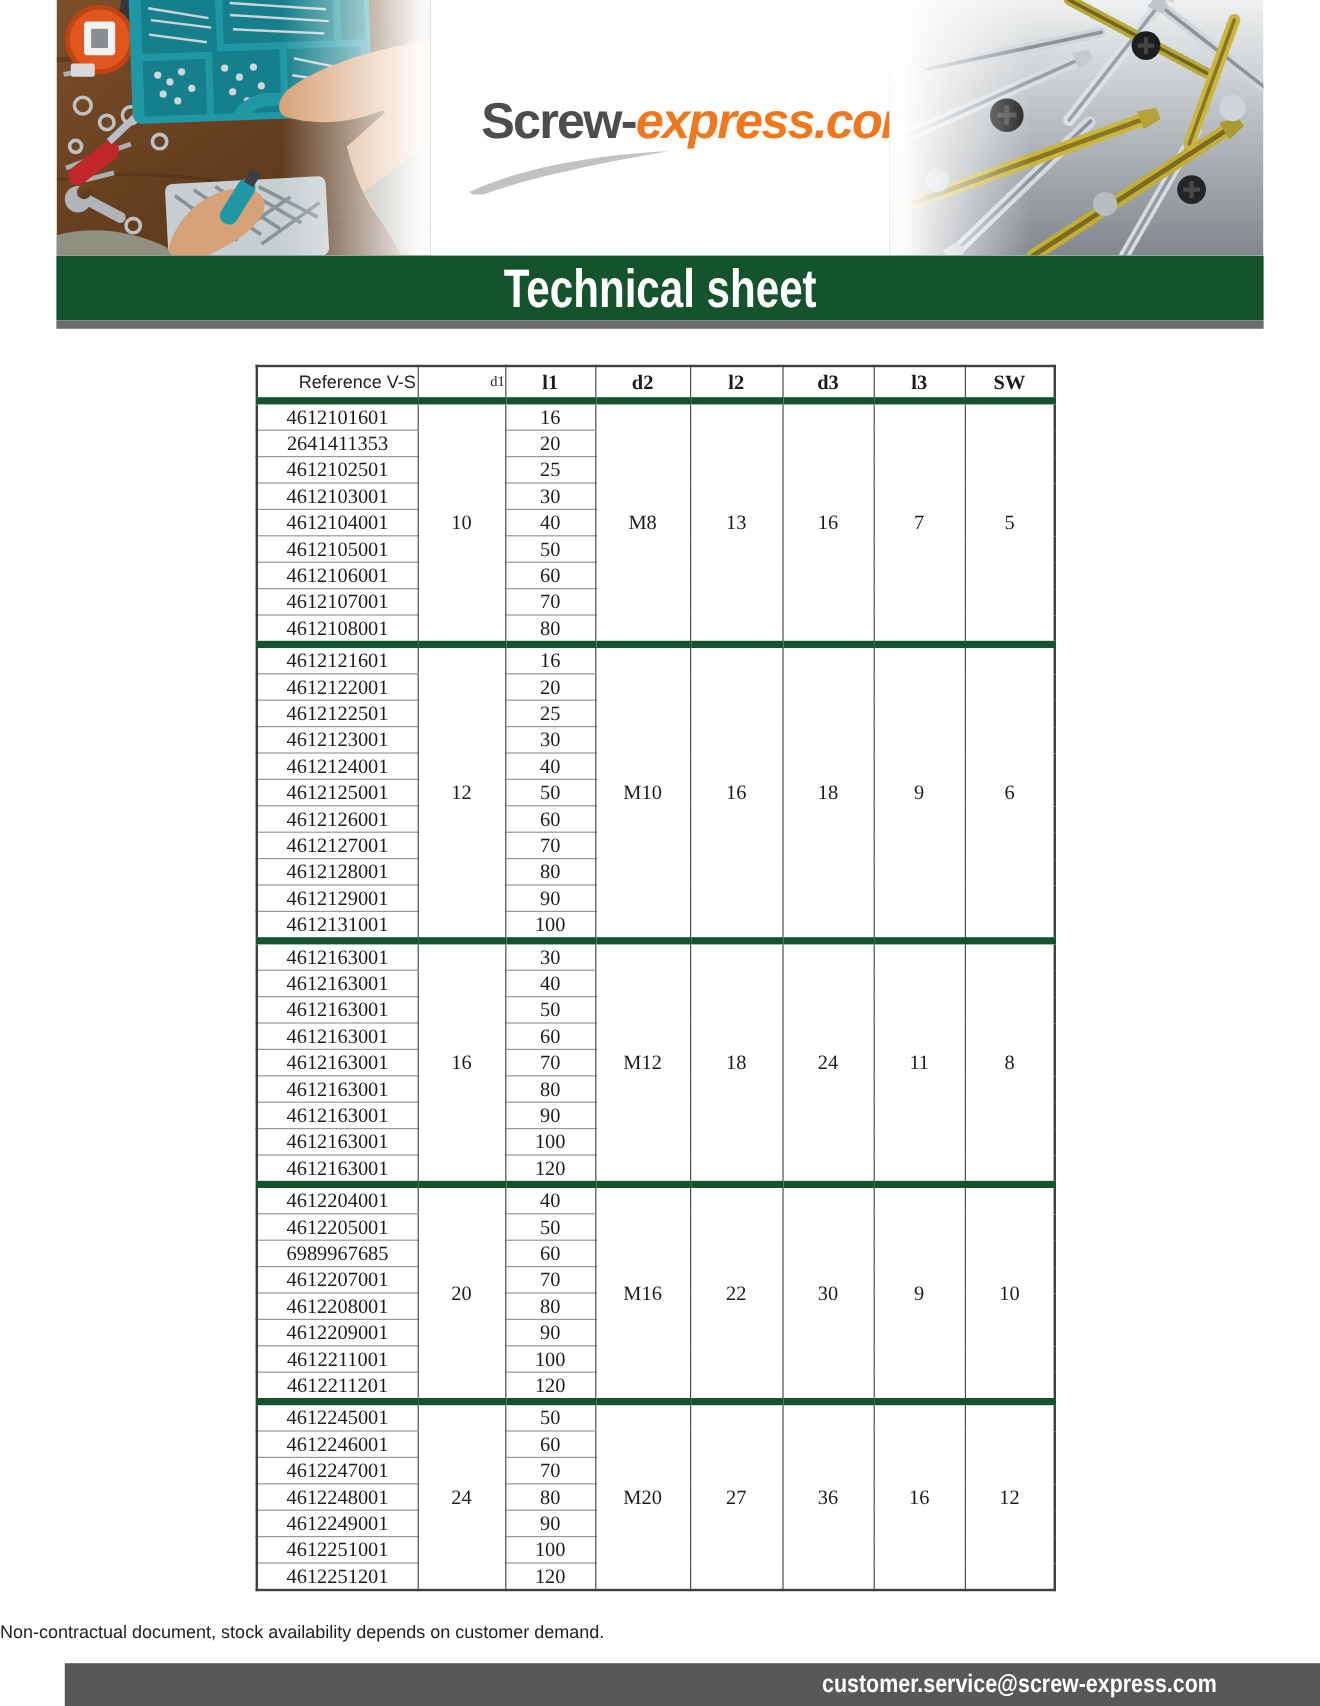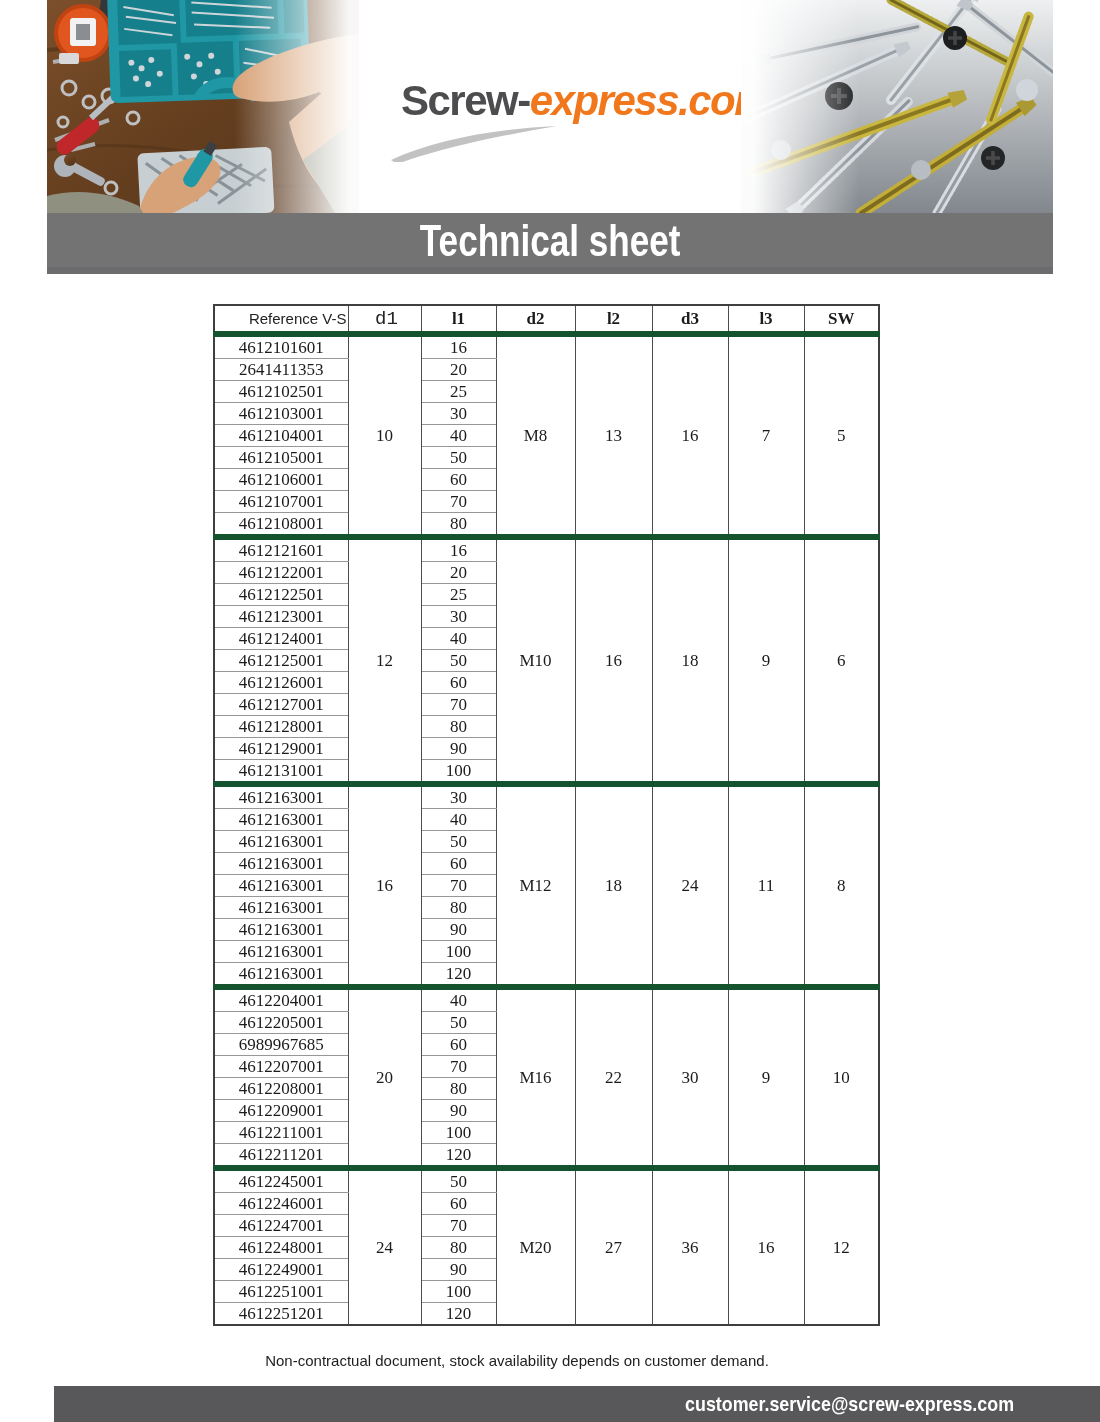--- a/index.html
+++ b/index.html
@@ -31,28 +31,28 @@
 
   
   table.spec{position:absolute;left:213px;top:304px;width:665px;border-collapse:collapse;
              table-layout:fixed;border:2px solid #3f3f3f;}
   table.spec th,table.spec td{border-left:1px solid #4c4c4c;border-right:1px solid #4c4c4c;
              padding:0;margin:0;vertical-align:middle;text-align:center;color:#1b1b1b;}
   table.spec thead th{height:25px;border-bottom:2px solid #15803d;
              font-family:"Liberation Serif",serif;font-weight:bold;font-size:17px;}
   table.spec th.h-ref{font-family:"Liberation Sans",sans-serif;font-weight:400;font-size:15px;
              text-align:right;padding-right:1px;color:#222;}
-  table.spec th.h-d1{font-family:Liberation Mono, monospace;font-weight:400;font-size:19px;
-             text-align:center;padding-left:4px;color:#222;}
+  table.spec th.h-d1{font-family:Liberation Serif, serif;font-weight:400;font-size:12px;
+             text-align:right;padding-left:4px;color:#222;}
   table.spec td{height:21px;font-family:"Liberation Serif",serif;font-size:17px;line-height:1;}
   td.ref-cell,td.l1-cell{border-bottom:1px solid #979797;}
   tbody.block>tr:first-child>td{border-top:6px solid #14532d;}
 
   
-  .footnote{position:absolute;left:0;top:1352px;width:1034px;text-align:center;
+  .footnote{position:absolute;left:0;top:1352px;width:1034px;text-align:left;
             font-size:15px;color:#1d1d1d;}
   .bottom-bar{position:absolute;left:54px;top:1386px;width:1054px;height:36px;background:#58585a;
               text-align:right;}
   .bottom-bar span{display:inline-block;color:#ffffff;font-weight:bold;font-size:21px;
               line-height:36px;margin-right:94px;transform:scaleX(.85);transform-origin:100% 50%;}
 </style>
 </head>
 <body>
 
 <div class="page">
@@ -249,21 +249,21 @@
         <circle cx="252" cy="158" r="12" fill="#242526"></circle>
         <path d="M245,158 h14 M252,151 v14" stroke="#47494b" stroke-width="3.5"></path>
         <circle cx="40" cy="150" r="10" fill="#c3c9cf"></circle>
         <circle cx="286" cy="90" r="11" fill="#cfd5db"></circle>
         <circle cx="180" cy="170" r="10" fill="#b7bdc3"></circle>
       </g>
     </svg>
     <div class="fade-left"></div>
   </div>
 
-  <div class="banner" style="background: #737373;">
+  <div class="banner" style="background: #14532d;">
     <span class="banner-title">Technical sheet</span>
   </div>
   <div class="banner-divider" style="background: rgb(108, 108, 110);"></div>
 
   <table class="spec">
     <colgroup>
       <col style="width:134px">
         <col style="width:73px">
         <col style="width:75px">
         <col style="width:79px">

